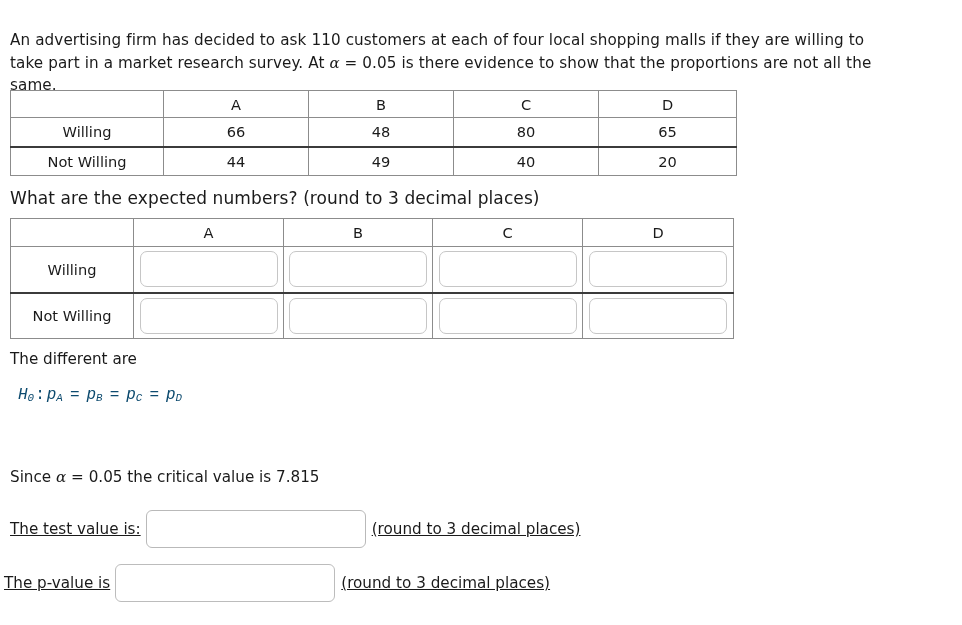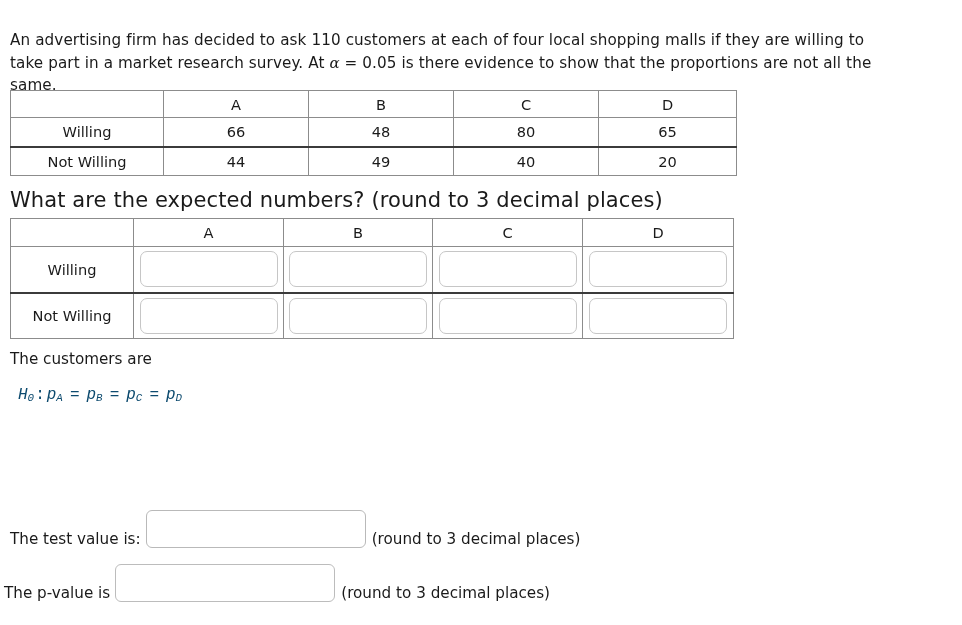--- a/index.html
+++ b/index.html
@@ -60,21 +60,21 @@
   #observed-table col.c4 { width: 138px; }
   #observed-table tr { height: 29px; }
   #observed-table tr.hdr { height: 27px; }
   #observed-table tr.sep-top td { border-top: 2px solid #3b3b3b; }
 
   
   .question {
     position: absolute;
     left: 10px;
     top: 188px;
-    font-size: 21px;
+    font-size: 17px;
     color: #1a1a1a;
     letter-spacing: 0.1px;
   }
 
   
   #expected-table { left: 10px; top: 218px; width: 723px; }
   #expected-table col.c0 { width: 123px; }
   #expected-table col.c1 { width: 150px; }
   #expected-table col.c2 { width: 149px; }
   #expected-table col.c3 { width: 150px; }
@@ -154,24 +154,25 @@
     top: 468px;
     font-size: 15.2px;
     color: #1a1a1a;
   }
   .critical .alpha { font-family: "DejaVu Serif", "Liberation Serif", serif; font-style: italic; }
 
   
   .answer-row {
     position: absolute;
     display: flex;
-    align-items: flex-end;
+    align-items: center;
     font-size: 15.2px;
     color: #1a1a1a;
     white-space: nowrap;
+    text-decoration: underline;
   }
   #test-value-row { left: 10px; top: 510px; }
   #p-value-row { left: 4px; top: 564px; }
 
   .answer-label { margin-right: 5px; }
   .answer-suffix { margin-left: 6px; }
 
   .answer-input {
     width: 220px;
     height: 38px;
@@ -271,25 +272,26 @@
         <td class="inputcell">
           <input class="cell-input" type="text" value="" style="">
         </td>
         <td class="inputcell">
           <input class="cell-input" type="text" value="" style="">
         </td>
       </tr>
     </tbody>
   </table>
 
-  <div class="hyp-lead">The customers are</div>
+  <div class="hyp-lead">The different are</div>
 
   <div class="hyp-null"><span class="vname">H</span><span class="sub">0</span><span class="colon">:</span><span class="vname">p</span><span class="sub">A</span><span class="eq">=</span><span class="vname">p</span><span class="sub">B</span><span class="eq">=</span><span class="vname">p</span><span class="sub">C</span><span class="eq">=</span><span class="vname">p</span><span class="sub">D</span></div>
 
 
+  <div class="critical"><span>Since </span><span class="alpha">α</span><span> = 0.05 the critical value is 7.815</span></div>
 
   <div class="answer-row" id="test-value-row">
     <span class="answer-label">The test value is:</span>
     <input class="answer-input" type="text" value="" style="">
     <span class="answer-suffix">(round to 3 decimal places)</span>
   </div>
 
   <div class="answer-row" id="p-value-row">
     <span class="answer-label">The p-value is</span>
     <input class="answer-input" type="text" value="" style="">

